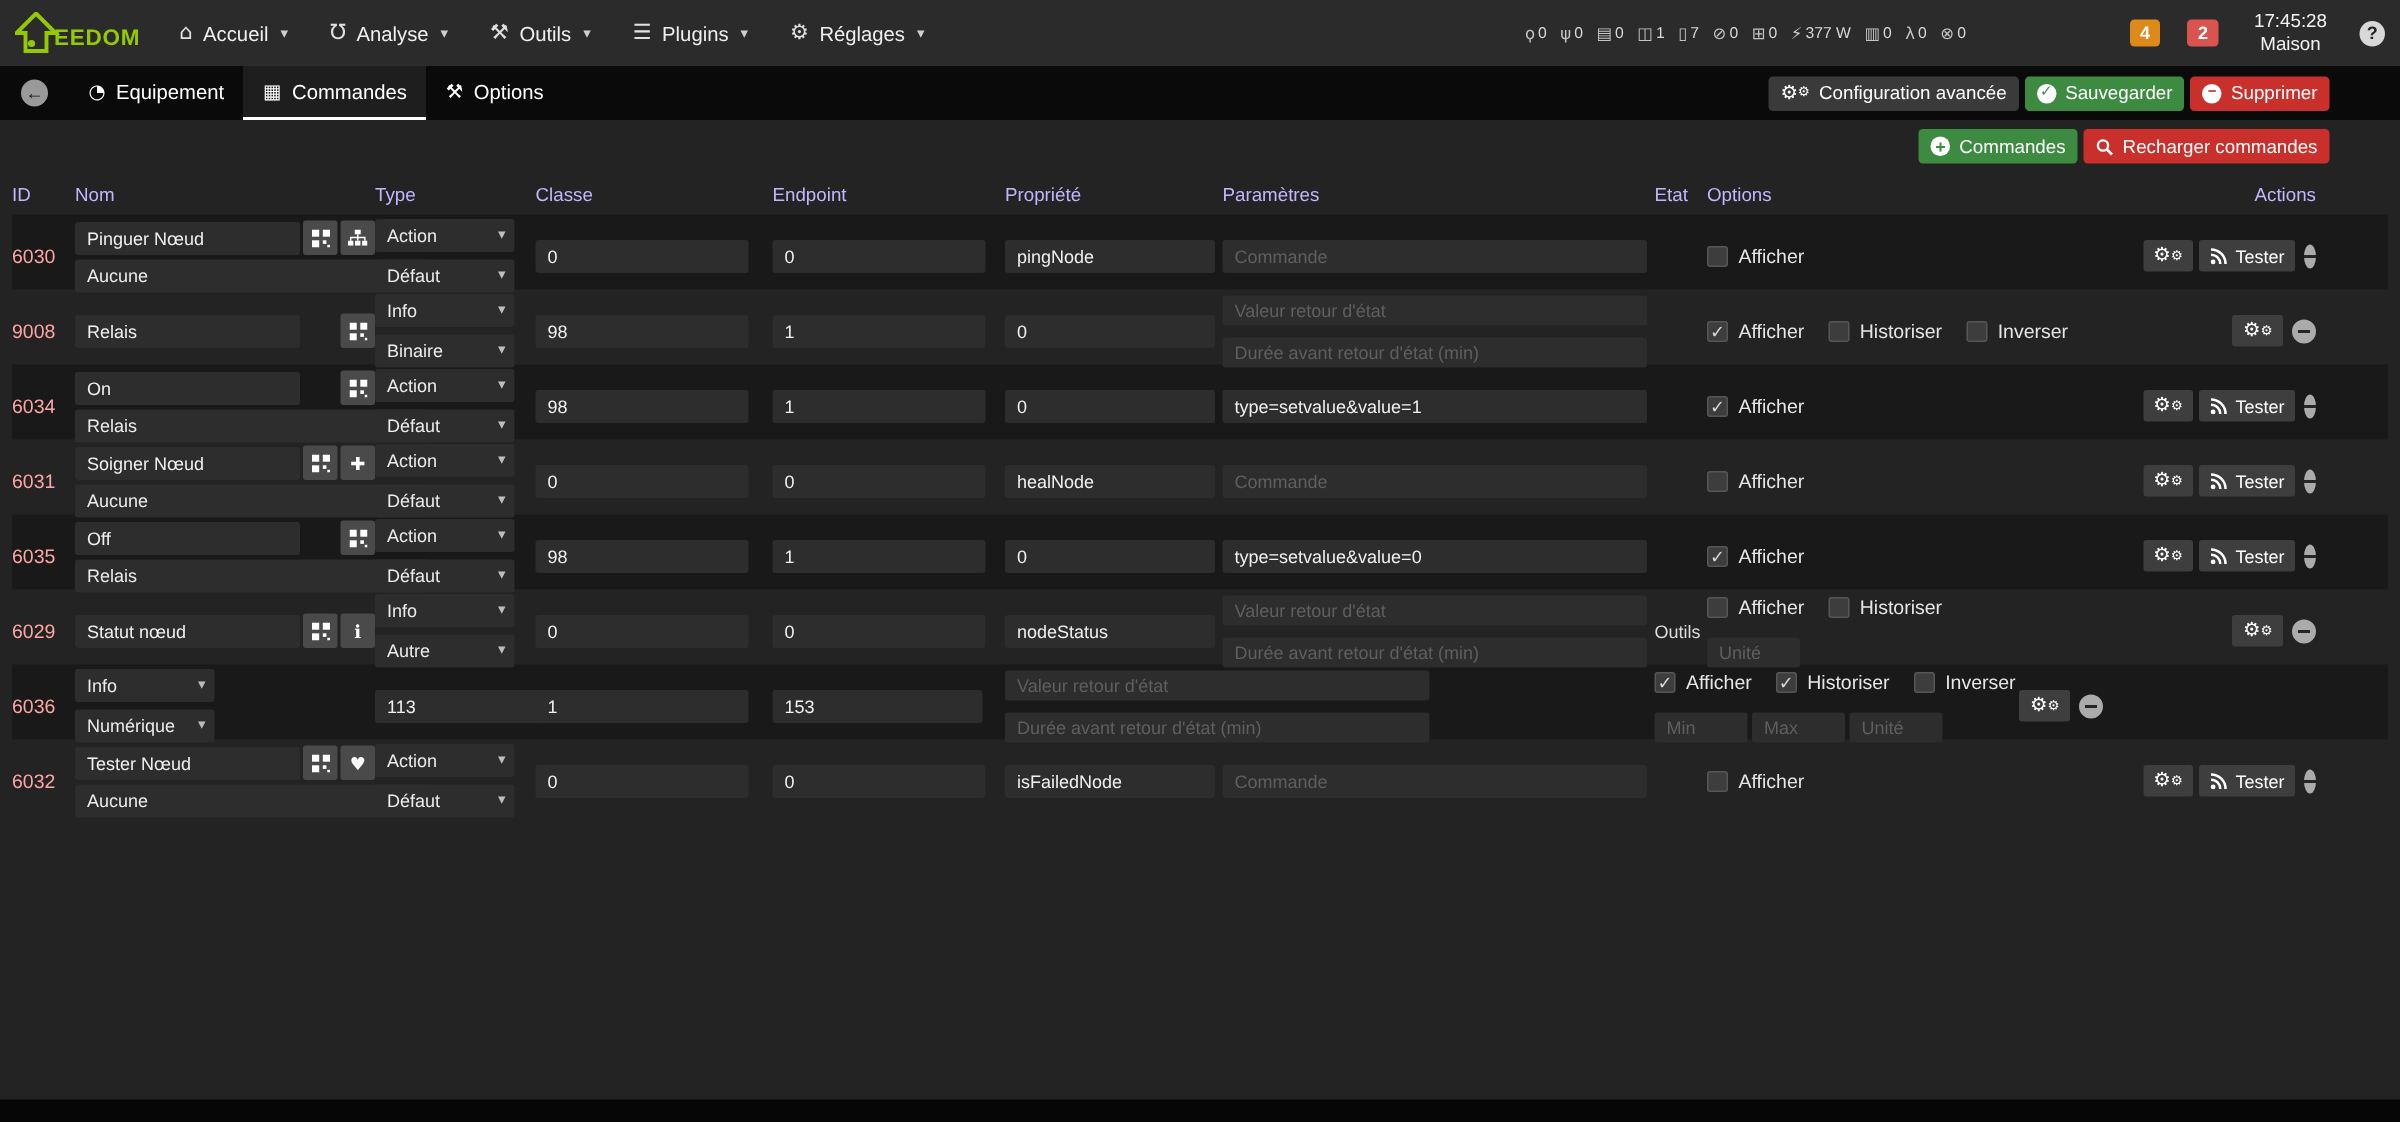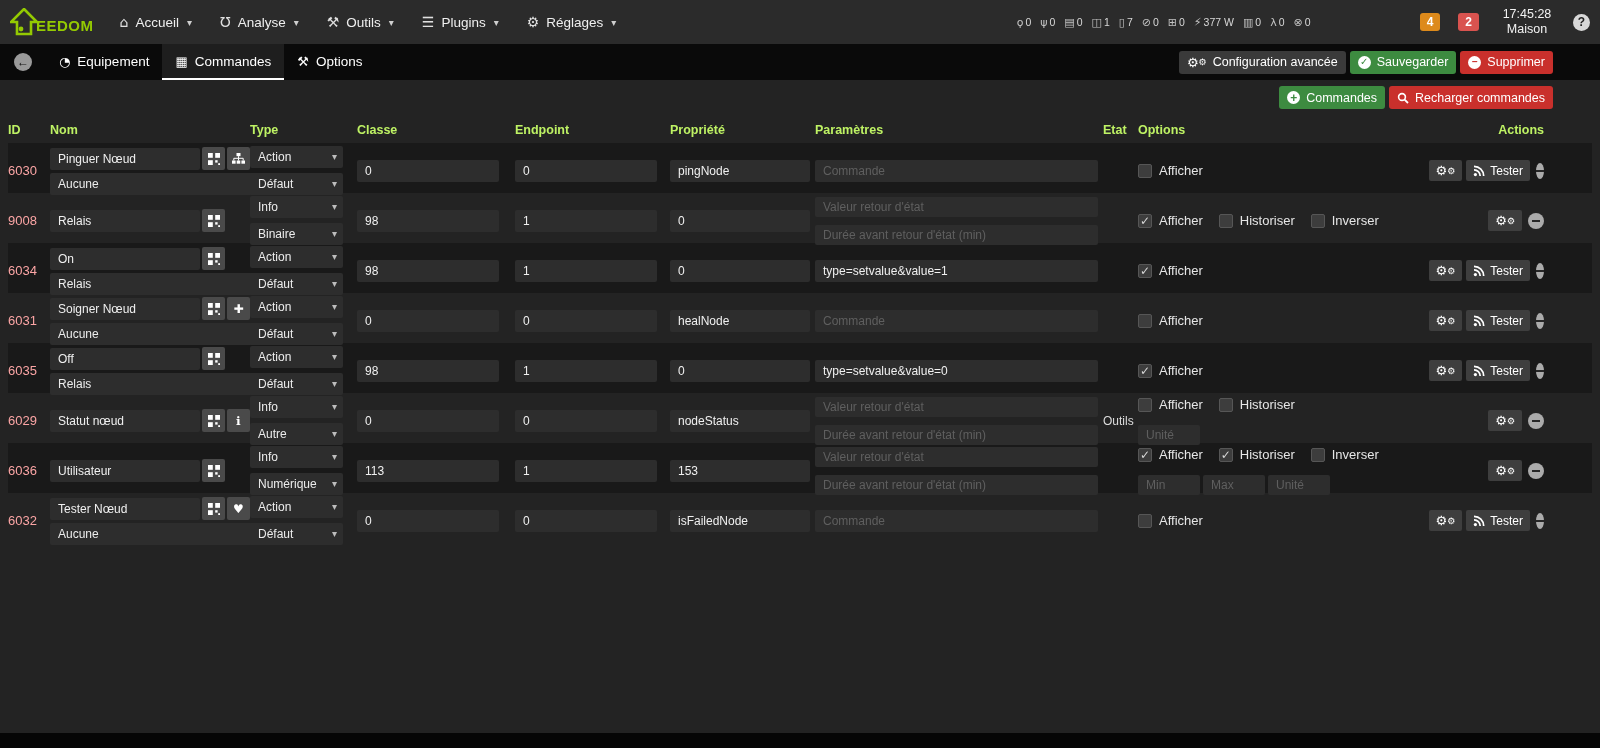--- a/index.html
+++ b/index.html
@@ -49,28 +49,28 @@
   .gears { font-size:13px; color:#fff; font-family:"DejaVu Sans",sans-serif; }
   .gears small { font-size:9px; vertical-align:top; }
 
   
   .content { position:relative; height:653px; padding:4px 8px 0 8px; }
   .cmd-bar { display:flex; justify-content:flex-end; gap:4px; margin:2px 39px 0 0; }
 
   
   .cmdtable { margin-top:8px; }
   .thead, .trow { display:grid; grid-template-columns:42px 200px 107px 158px 155px 145px 288px 35px 312px minmax(0,1fr); }
-  .thead { height:26px; align-items:center; color:#bef264; font-weight:bold; font-size:12.5px; }
+  .thead { height:26px; align-items:center; color:#c4b5fd; font-weight:normal; font-size:12.5px; }
   .thead .h-actions { text-align:right; padding-right:48px; }
   .trow { height:50px; }
   .trow.stripe-a { background:#191919; }
   .trow.stripe-b { background:#232323; }
   .cell { display:flex; flex-direction:column; justify-content:center; min-width:0; }
   .c-id { color:#fca5a5; font-size:13px; }
-  .line { display:flex; align-items:center; }
+  .line { display:flex; align-items:center;justify-content:space-between; }
   .two-line { justify-content:space-between; padding:4px 0 3px 0; }
 
   input.tin { background:#2d2d2d; border:none; outline:none; color:#f0f0f0; font-size:12px; height:22px; padding:0 8px; border-radius:2px; font-family:inherit; }
   input.tin::placeholder { color:#5f5f5f; opacity:1; }
   .nom-input { width:150px; }
   .nico { width:23px; height:23px; background:#4a4a4a; border:none; border-radius:2px; margin-left:2px; display:inline-flex; align-items:center; justify-content:center; color:#fff; font-size:12px; cursor:pointer; padding:0; }
   .sel { position:relative; background:#2d2d2d; border-radius:2px; height:22px; display:flex; align-items:center; padding:0 18px 0 8px; font-size:12px; color:#ececec; cursor:pointer; }
   .sel .caret { position:absolute; right:6px; top:5px; color:#bdbdbd; }
   .nom-sel { width:236px; }
   .type-sel { width:93px; }
@@ -687,108 +687,90 @@
           </div>
           <div class="cell c-actions">
             <button class="abtn">
               <span class="gears ico">⚙<small>⚙</small></span>
             </button>
             <span class="minus-row"></span>
           </div>
         </div>
         <div class="trow stripe-a">
           <div class="cell c-id">6036</div>
-          <div class="cell c-nom">
+          <div class="cell c-type">
+            <div class="sel type-sel">
+              <span>Info</span>
+              <span class="caret">▾</span>
+            </div>
+            <div class="sel type-sel">
+              <span>Numérique</span>
+              <span class="caret">▾</span>
+            </div>
+          </div>
+          <div class="cell">
+            <input class="tin in-classe" type="text" value="113" style="">
+          </div>
+          <div class="cell">
+            <input class="tin in-endpoint" type="text" value="1" style="">
+          </div>
+          <div class="cell">
+            <input class="tin in-prop" type="text" value="153" style="">
+          </div>
+          <div class="cell c-params two-line">
+            <input class="tin in-param" type="text" placeholder="Valeur retour d'état" style="">
+            <input class="tin in-param" type="text" placeholder="Durée avant retour d'état (min)" style="">
+          </div>
+          <div class="cell c-etat"></div>
+          <div class="cell c-opts two-line">
+            <div class="chk-line">
+              <label class="chk">
+                <span class="box">✓</span>
+                <span class="lbl">Afficher</span>
+              </label>
+              <label class="chk">
+                <span class="box">✓</span>
+                <span class="lbl">Historiser</span>
+              </label>
+              <label class="chk">
+                <span class="box"></span>
+                <span class="lbl">Inverser</span>
+              </label>
+            </div>
+            <div class="opt-inputs">
+              <input class="tin " type="text" placeholder="Min" style="">
+              <input class="tin " type="text" placeholder="Max" style="">
+              <input class="tin " type="text" placeholder="Unité" style="">
+            </div>
+          </div>
+          <div class="cell c-actions">
+            <button class="abtn">
+              <span class="gears ico">⚙<small>⚙</small></span>
+            </button>
+            <span class="minus-row"></span>
+          </div>
+        </div>
+        <div class="trow stripe-b">
+          <div class="cell c-id">6032</div>
+          <div class="cell c-nom two-line">
             <div class="line">
-              <input class="tin nom-input" type="text" value="Utilisateur" style="">
+              <input class="tin nom-input" type="text" value="Tester Nœud" style="">
               <button class="nico">
                 <span class="ico ">
                   <svg width="12" height="12" viewBox="0 0 10 10">
                     <g fill="#fff">
                       <rect x="0" y="0" width="4" height="4"></rect>
                       <rect x="6" y="0" width="4" height="4"></rect>
                       <rect x="0" y="6" width="4" height="4"></rect>
                       <rect x="6" y="6" width="2" height="2"></rect>
                       <rect x="8.5" y="8.5" width="1.5" height="1.5"></rect>
                     </g>
                   </svg>
                 </span>
               </button>
-            </div>
-          </div>
-          <div class="cell c-type">
-            <div class="sel type-sel">
-              <span>Info</span>
-              <span class="caret">▾</span>
-            </div>
-            <div class="sel type-sel">
-              <span>Numérique</span>
-              <span class="caret">▾</span>
-            </div>
-          </div>
-          <div class="cell">
-            <input class="tin in-classe" type="text" value="113" style="">
-          </div>
-          <div class="cell">
-            <input class="tin in-endpoint" type="text" value="1" style="">
-          </div>
-          <div class="cell">
-            <input class="tin in-prop" type="text" value="153" style="">
-          </div>
-          <div class="cell c-params two-line">
-            <input class="tin in-param" type="text" placeholder="Valeur retour d'état" style="">
-            <input class="tin in-param" type="text" placeholder="Durée avant retour d'état (min)" style="">
-          </div>
-          <div class="cell c-etat"></div>
-          <div class="cell c-opts two-line">
-            <div class="chk-line">
-              <label class="chk">
-                <span class="box">✓</span>
-                <span class="lbl">Afficher</span>
-              </label>
-              <label class="chk">
-                <span class="box">✓</span>
-                <span class="lbl">Historiser</span>
-              </label>
-              <label class="chk">
-                <span class="box"></span>
-                <span class="lbl">Inverser</span>
-              </label>
-            </div>
-            <div class="opt-inputs">
-              <input class="tin " type="text" placeholder="Min" style="">
-              <input class="tin " type="text" placeholder="Max" style="">
-              <input class="tin " type="text" placeholder="Unité" style="">
-            </div>
-          </div>
-          <div class="cell c-actions">
-            <button class="abtn">
-              <span class="gears ico">⚙<small>⚙</small></span>
-            </button>
-            <span class="minus-row"></span>
-          </div>
-        </div>
-        <div class="trow stripe-b">
-          <div class="cell c-id">6032</div>
-          <div class="cell c-nom two-line">
-            <div class="line">
-              <input class="tin nom-input" type="text" value="Tester Nœud" style="">
-              <button class="nico">
-                <span class="ico ">
-                  <svg width="12" height="12" viewBox="0 0 10 10">
-                    <g fill="#fff">
-                      <rect x="0" y="0" width="4" height="4"></rect>
-                      <rect x="6" y="0" width="4" height="4"></rect>
-                      <rect x="0" y="6" width="4" height="4"></rect>
-                      <rect x="6" y="6" width="2" height="2"></rect>
-                      <rect x="8.5" y="8.5" width="1.5" height="1.5"></rect>
-                    </g>
-                  </svg>
-                </span>
-              </button>
               <button class="nico">
                 <span class="ico ">♥</span>
               </button>
             </div>
             <div class="sel nom-sel">
               <span>Aucune</span>
               <span class="caret">▾</span>
             </div>
           </div>
           <div class="cell c-type">

